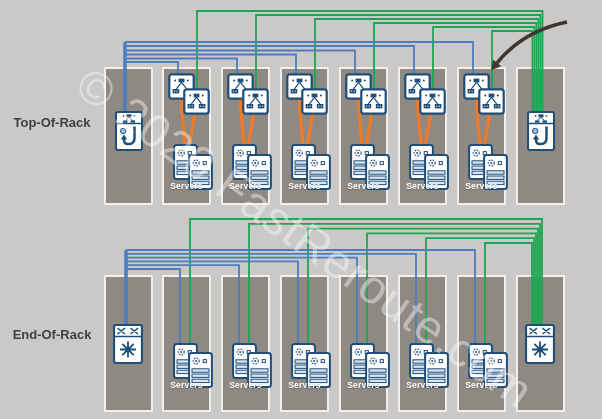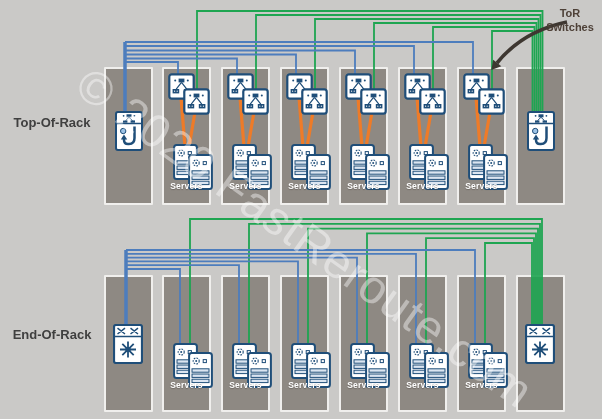--- a/index.html
+++ b/index.html
@@ -571,19 +571,15 @@
 <g stroke="#1f4e79" stroke-width="1.8" fill="none">
 <path d="M7 25.5 H23 M15 17.5 V33.5 M9.3 19.8 L20.7 31.2 M20.7 19.8 L9.3 31.2"></path>
           </g>
 <circle cx="15" cy="25.5" r="2.6" fill="#1f4e79"></circle>
         </svg></div>
     </div>
 
   <div class="row-label" style="top:115px">Top-Of-Rack</div>
   <div class="row-label" style="top:327px">End-Of-Rack</div>
 
-  <div class="callout">
-    <div>ToR</div>
-    <div>Switches</div>
-  </div>
 
   <div class="watermark">© 2020 FastReroute.com</div>
 </div>
 
 </body></html>

